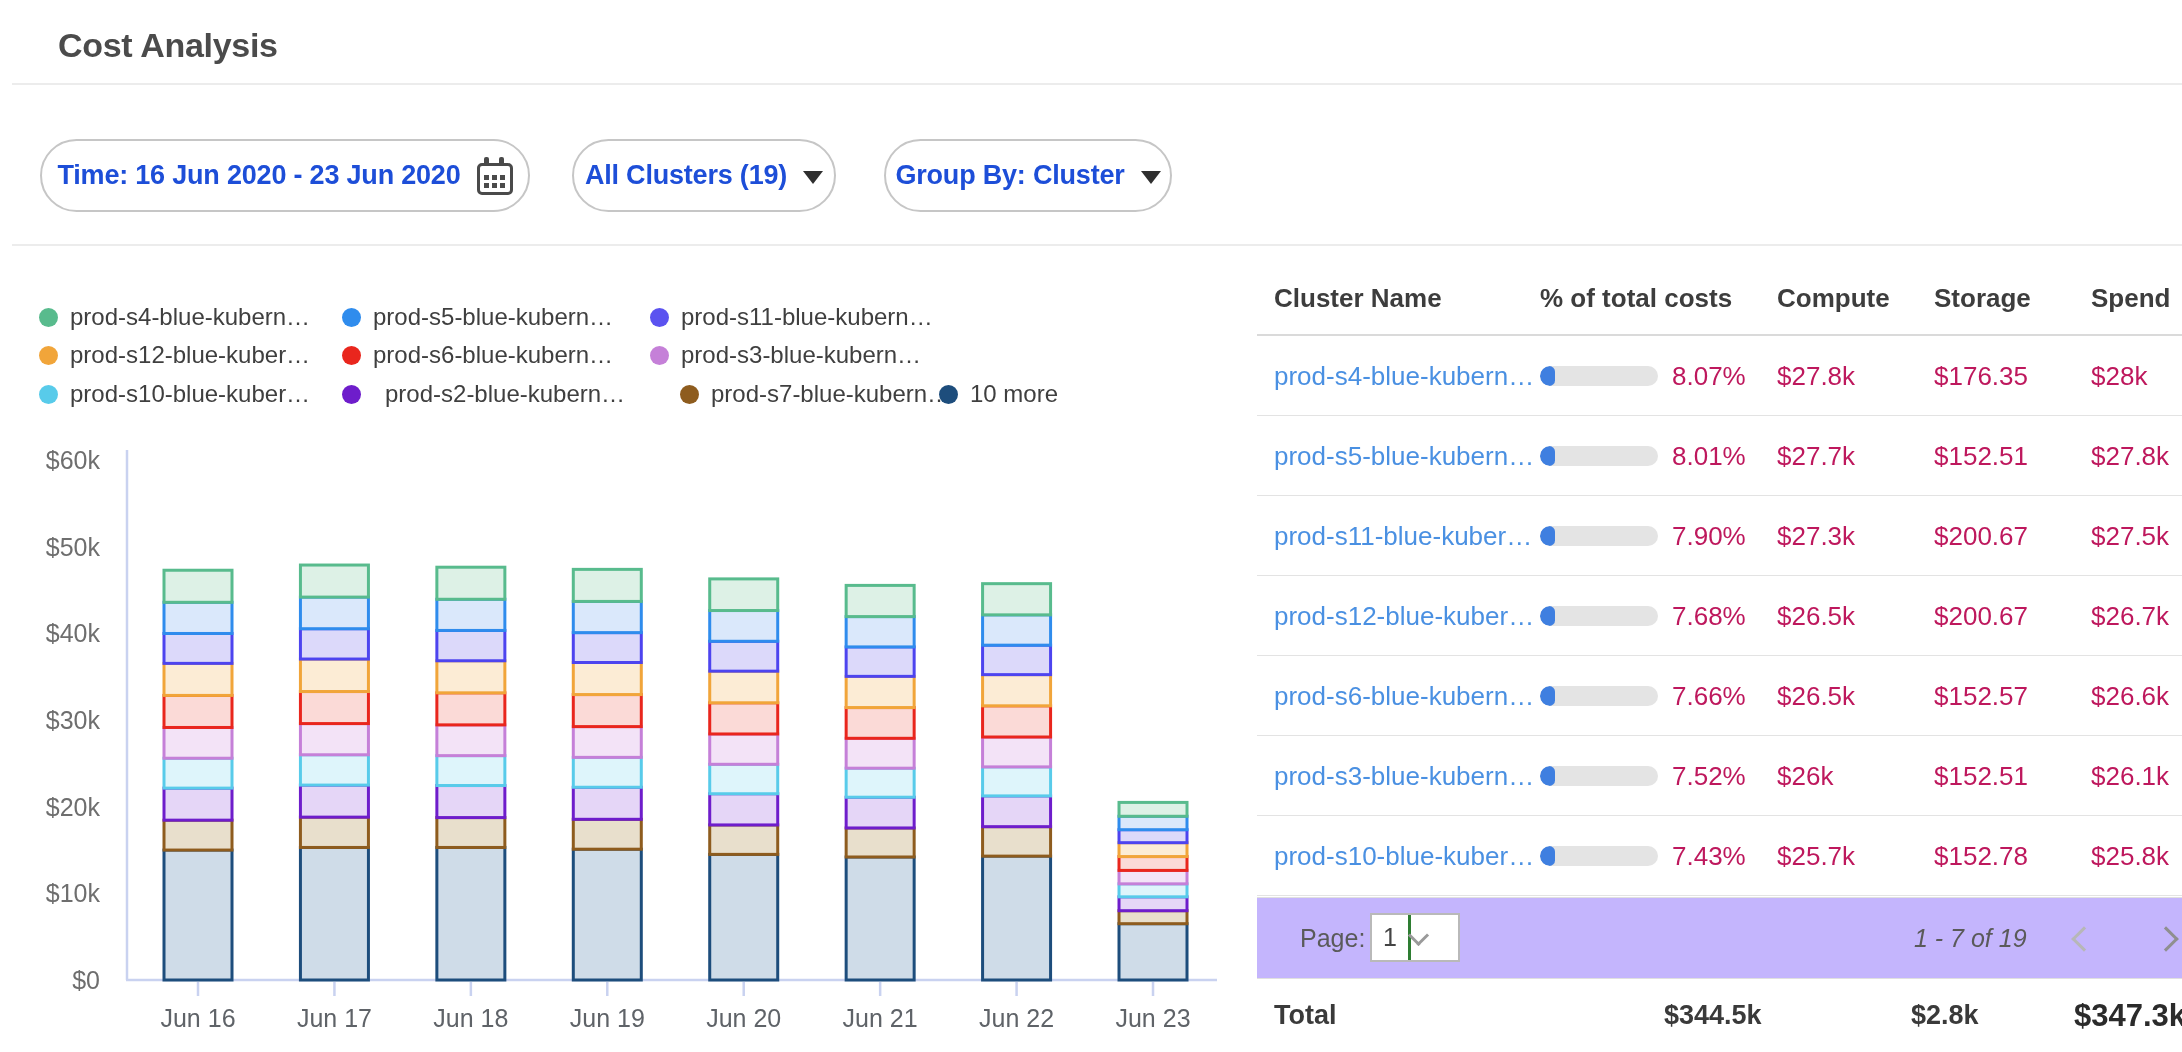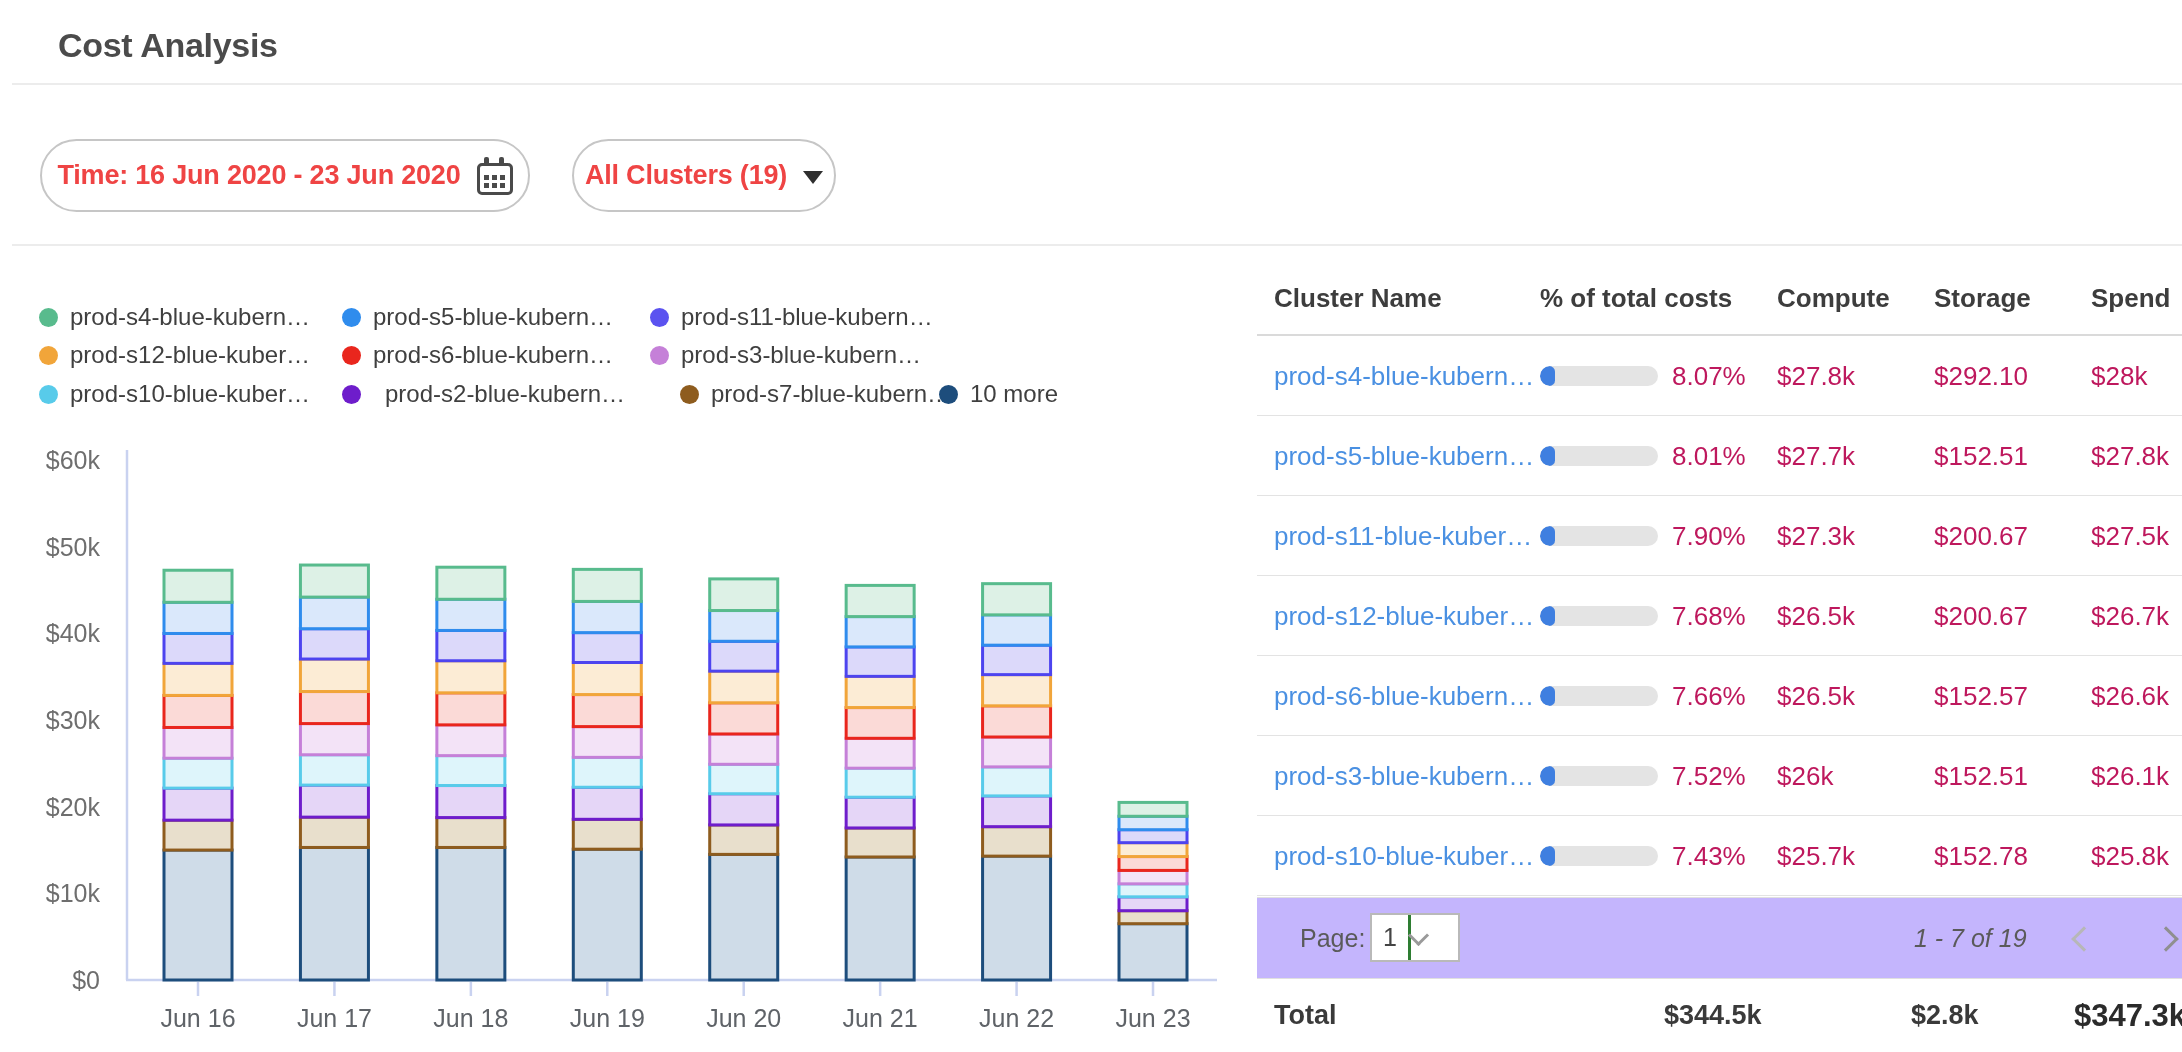--- a/index.html
+++ b/index.html
@@ -8,21 +8,21 @@
   .abs{position:absolute;}
 
   
   .page-title{left:46px;top:26px;font-size:34px;font-weight:600;color:#4b4b4b;letter-spacing:-0.3px;}
   .divider{left:0;right:0;height:2px;background:#ececec;}
   .div1{top:83px;} .div2{top:244px;}
 
   
   .pill{top:139px;height:73px;box-sizing:border-box;border:2.5px solid #c6c6c6;border-radius:40px;
         background:#fff;display:flex;align-items:center;justify-content:center;gap:16px;
-        font-size:27px;font-weight:bold;color:#ef4444;letter-spacing:-0.2px;cursor:pointer;}
+        font-size:27px;font-weight:bold;color:#1d4ed8;letter-spacing:-0.2px;cursor:pointer;}
   .pill1{left:28px;width:490px;} .pill2{left:560px;width:264px;} .pill3{left:872px;width:288px;}
   .cal{position:relative;width:30px;height:26px;border:3px solid #4a4a4a;border-radius:5px;margin-top:6px;}
   .cal::before{content:"";position:absolute;top:-9px;left:4px;width:5px;height:9px;background:#4a4a4a;
                border-radius:2px;box-shadow:15px 0 0 #4a4a4a;}
   .cal::after{content:"";position:absolute;left:4px;top:9px;width:5px;height:5px;background:#4a4a4a;
               box-shadow:8px 0 0 #4a4a4a,16px 0 0 #4a4a4a,0 8px 0 #4a4a4a,8px 8px 0 #4a4a4a,16px 8px 0 #4a4a4a;}
   .caret{width:0;height:0;border-left:10px solid transparent;border-right:10px solid transparent;
          border-top:13px solid #2f2f2f;margin-top:3px;}
 
   
@@ -66,20 +66,24 @@
 
   <div class="abs page-title">Cost Analysis</div>
   <div class="abs divider div1"></div>
 
   <div class="abs pill pill1">
     <span>Time: 16 Jun 2020 - 23 Jun 2020</span>
     <span class="cal"></span>
   </div>
   <div class="abs pill pill2">
     <span>All Clusters (19)</span>
+    <span class="caret"></span>
+  </div>
+  <div class="abs pill pill3">
+    <span>Group By: Cluster</span>
     <span class="caret"></span>
   </div>
 
   <div class="abs divider div2"></div>
 
   <div id="legend">
       <div class="lg-item" style="left: 27px; top: 303px;">
         <span class="lg-dot" style="background: rgb(88, 187, 141);"></span>
         <span>prod-s4-blue-kubern…</span>
       </div>
@@ -237,21 +241,21 @@
   <div class="abs tbl-hdiv"></div>
 
   <div id="table-rows">
       <div class="trow" style="top: 336px;">
         <span class="cell cname">prod-s4-blue-kubern…</span>
         <span class="ptrack">
           <span class="pfill" style="display: block; width: 15px; background: rgb(63, 127, 224);"></span>
         </span>
         <span class="cell pct">8.07%</span>
         <span class="cell ccompute">$27.8k</span>
-        <span class="cell cstorage">$292.10</span>
+        <span class="cell cstorage">$176.35</span>
         <span class="cell cspend">$28k</span>
       </div>
       <div class="trow" style="top: 416px;">
         <span class="cell cname">prod-s5-blue-kubern…</span>
         <span class="ptrack">
           <span class="pfill" style="display: block; width: 15px; background: rgb(63, 127, 224);"></span>
         </span>
         <span class="cell pct">8.01%</span>
         <span class="cell ccompute">$27.7k</span>
         <span class="cell cstorage">$152.51</span>

